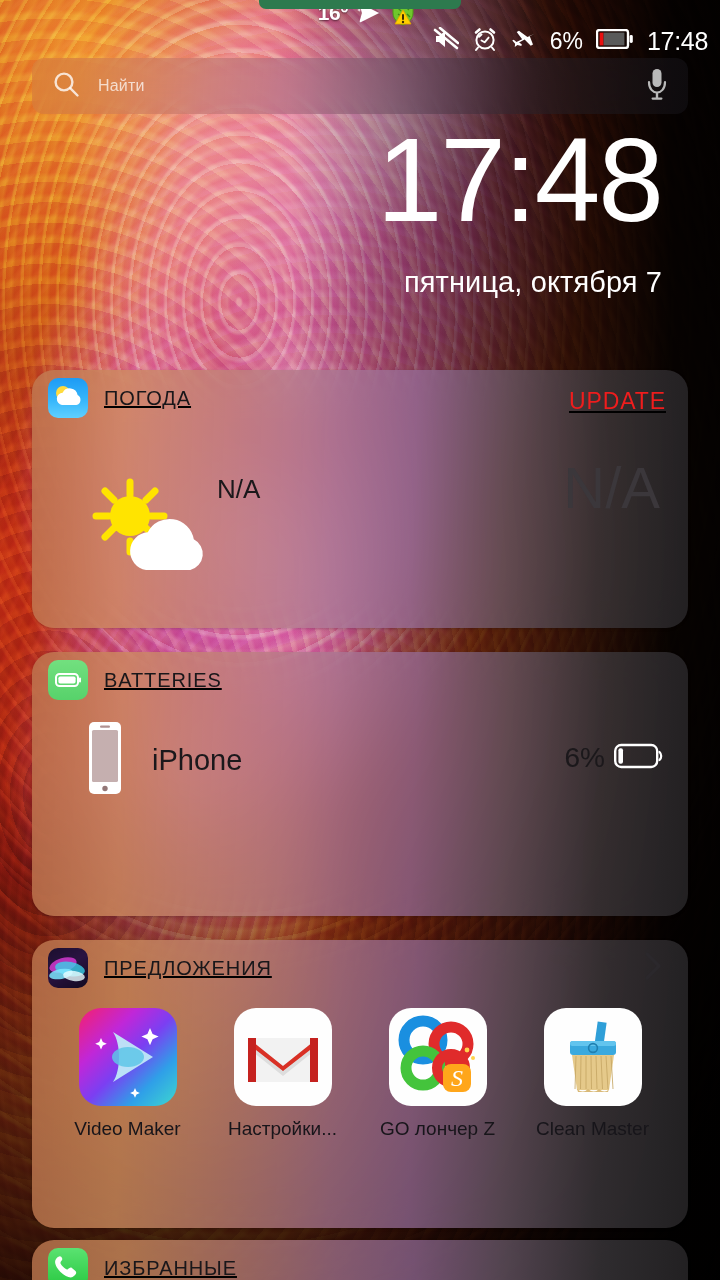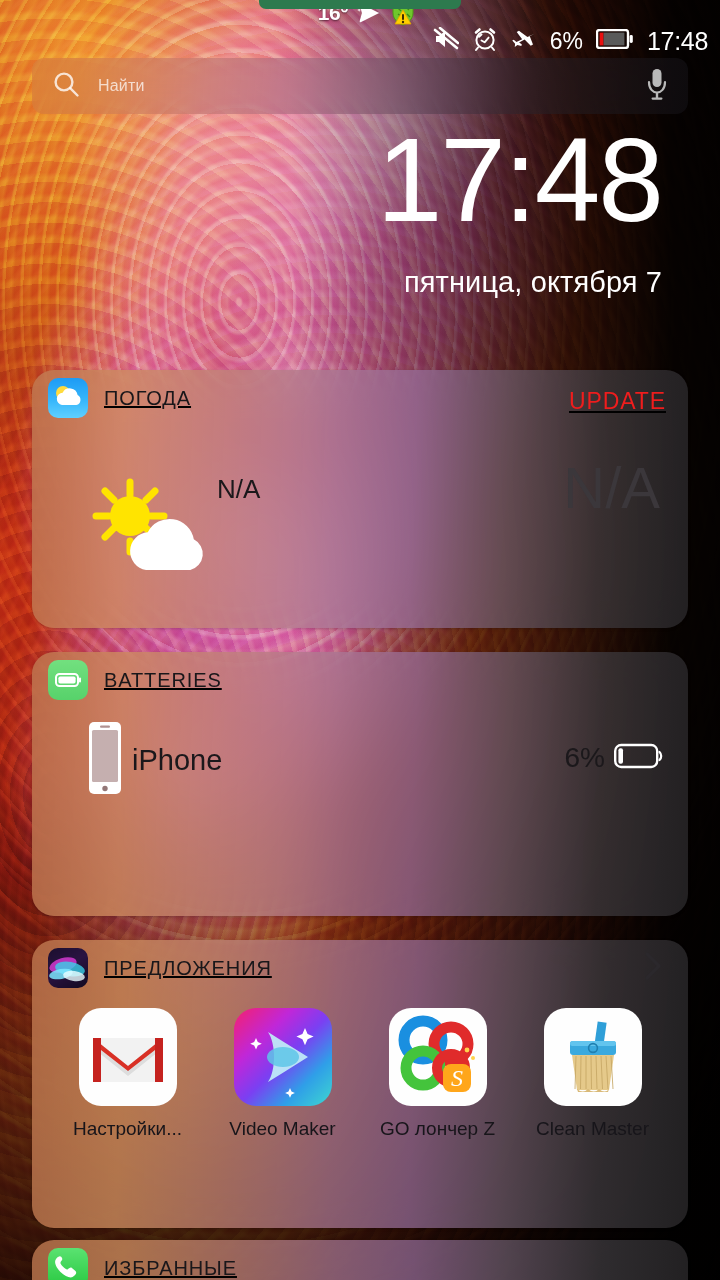--- a/index.html
+++ b/index.html
@@ -160,21 +160,21 @@
   }
   #wx-temp{
     position:absolute; right:28px; top:28px; font-size:58px; font-weight:300; color:#3b373b;
   }
   .wx-bigicon{ position:absolute; left:56px; top:52px; width:130px; height:100px; }
 
   
   #widget-batt{ top:652px; height:264px; }
   .bt-row{ position:relative; height:110px; }
   .phone-ic{ position:absolute; left:50px; top:12px; }
-  #bt-name{ position:absolute; left:100px; top:36px; font-size:29px; color:#1b181b; }
+  #bt-name{ position:absolute; left:120px; top:36px; font-size:29px; color:#1b181b; }
   .bt-right{ position:absolute; right:24px; top:34px; display:flex; align-items:center; gap:9px; }
   #bt-pct{ font-size:28px; color:#1b181b; }
 
   
   #widget-sugg{ top:940px; height:288px; }
   .chev{ margin-left:auto; }
   .apps{ display:flex; justify-content:space-around; padding:12px 18px 0; }
   .app{ width:132px; text-align:center; }
   .app-icon{
     width:98px; height:98px; border-radius:22px; margin:0 auto 12px;
@@ -357,45 +357,45 @@
     <span class="wtitle">ПРЕДЛОЖЕНИЯ</span>
     <span class="chev">
       <svg width="26" height="34" viewBox="0 0 26 34">
         <path d="M7 5 L19 17 L7 29" fill="none" stroke="#2b282c" stroke-width="3.2" stroke-linecap="round" stroke-linejoin="round"></path>
       </svg>
     </span>
   </div>
   <div class="apps">
 
     <div class="app">
-      <div class="app-icon ai-white">
-        <svg width="98" height="98" viewBox="0 0 98 98">
-          <path d="M14 30 h70 v44 h-70 Z" fill="#f2f2f2"></path>
-          <path d="M14 30 L49 58 L84 30 L84 40 L49 68 L14 40 Z" fill="#ddd"></path>
-          <path d="M14 30 L49 58 L84 30 L84 74 L76 74 L76 42 L49 63 L22 42 L22 74 L14 74 Z" fill="#d93025"></path>
-          <path d="M14 30 h8 v44 h-8 Z" fill="#c5221f"></path>
-          <path d="M76 30 h8 v44 h-8 Z" fill="#c5221f"></path>
-        </svg>
-      </div>
-      <div class="app-label">Настройки...</div>
-    </div>
-
-    <div class="app">
       <div class="app-icon ai-video">
         <svg width="98" height="98" viewBox="0 0 98 98">
           <path d="M34 24 L74 49 L34 74 C42 62 42 36 34 24 Z" fill="#bfe9f7" opacity=".95"></path>
           <ellipse cx="49" cy="49" rx="16" ry="10" fill="#5ec6e8" opacity=".85"></ellipse>
           <g fill="#fff">
             <path d="M71 20 l2.6 6 6 2.6 -6 2.6 -2.6 6 -2.6 -6 -6 -2.6 6 -2.6 Z"></path>
             <path d="M22 30 l1.8 4 4 1.8 -4 1.8 -1.8 4 -1.8 -4 -4 -1.8 4 -1.8 Z"></path>
             <path d="M56 80 l1.5 3.4 3.4 1.5 -3.4 1.5 -1.5 3.4 -1.5 -3.4 -3.4 -1.5 3.4 -1.5 Z"></path>
           </g>
         </svg>
       </div>
       <div class="app-label">Video Maker</div>
+    </div>
+
+    <div class="app">
+      <div class="app-icon ai-white">
+        <svg width="98" height="98" viewBox="0 0 98 98">
+          <path d="M14 30 h70 v44 h-70 Z" fill="#f2f2f2"></path>
+          <path d="M14 30 L49 58 L84 30 L84 40 L49 68 L14 40 Z" fill="#ddd"></path>
+          <path d="M14 30 L49 58 L84 30 L84 74 L76 74 L76 42 L49 63 L22 42 L22 74 L14 74 Z" fill="#d93025"></path>
+          <path d="M14 30 h8 v44 h-8 Z" fill="#c5221f"></path>
+          <path d="M76 30 h8 v44 h-8 Z" fill="#c5221f"></path>
+        </svg>
+      </div>
+      <div class="app-label">Настройки...</div>
     </div>
 
     <div class="app">
       <div class="app-icon ai-white">
         <svg width="98" height="98" viewBox="0 0 98 98">
           <circle cx="34" cy="32" r="19" fill="none" stroke="#1a8fe0" stroke-width="11"></circle>
           <circle cx="62" cy="36" r="17" fill="none" stroke="#e02b2b" stroke-width="11"></circle>
           <circle cx="34" cy="60" r="17" fill="none" stroke="#44c43c" stroke-width="11"></circle>
           <circle cx="62" cy="60" r="14" fill="none" stroke="#e02b2b" stroke-width="10"></circle>
           <rect x="54" y="56" width="28" height="28" rx="8" fill="#ffa61a"></rect>

